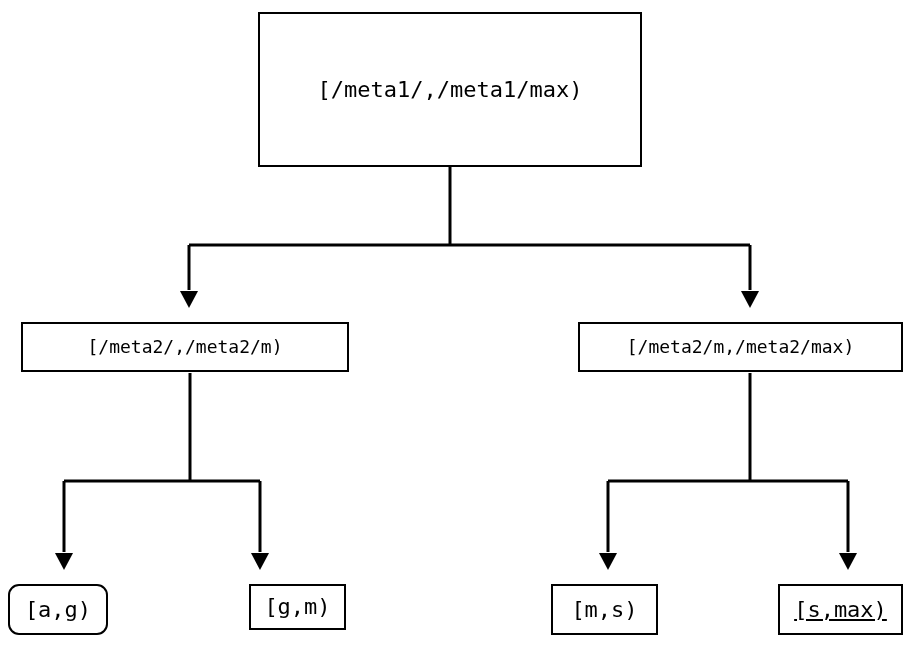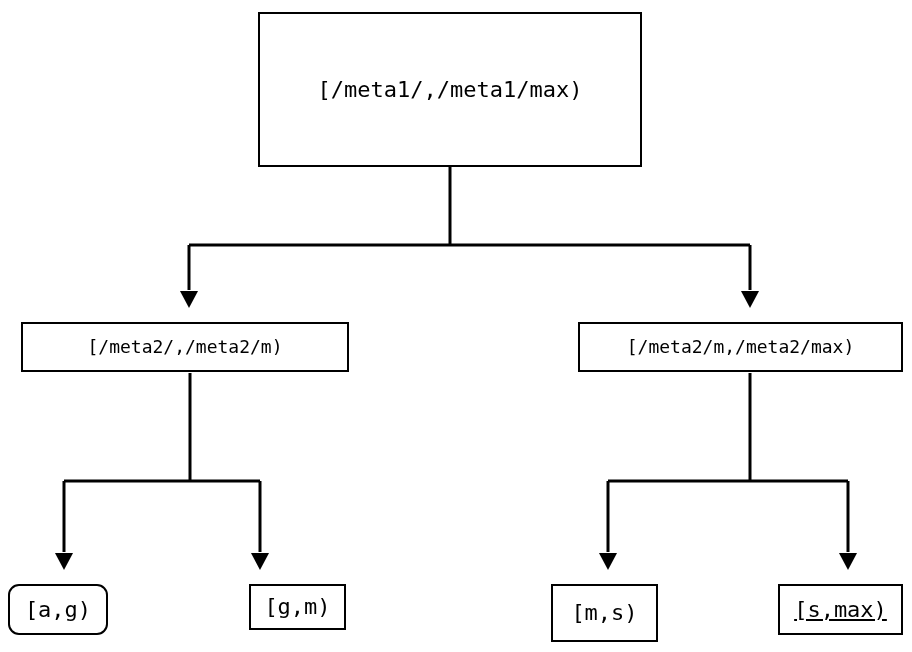--- a/index.html
+++ b/index.html
@@ -99,21 +99,21 @@
   </div>
 
   <div class="node node-leaf" style="left:8px; top:584px; width:100px; height:51px;border-radius:11px;">
     <span class="node-label">[a,g)</span>
   </div>
 
   <div class="node node-leaf" style="left:209px; top:584px; width:97px; height:46px;margin-left:40px;">
     <span class="node-label">[g,m)</span>
   </div>
 
-  <div class="node node-leaf" style="left:551px; top:584px; width:107px; height:58px;">
+  <div class="node node-leaf" style="left:551px; top:584px; width:107px; height:51px;">
     <span class="node-label">[m,s)</span>
   </div>
 
   <div class="node node-leaf" style="left:778px; top:584px; width:125px; height:51px;text-decoration:underline;">
     <span class="node-label">[s,max)</span>
   </div>
 
 </div>
 
 </body></html>

